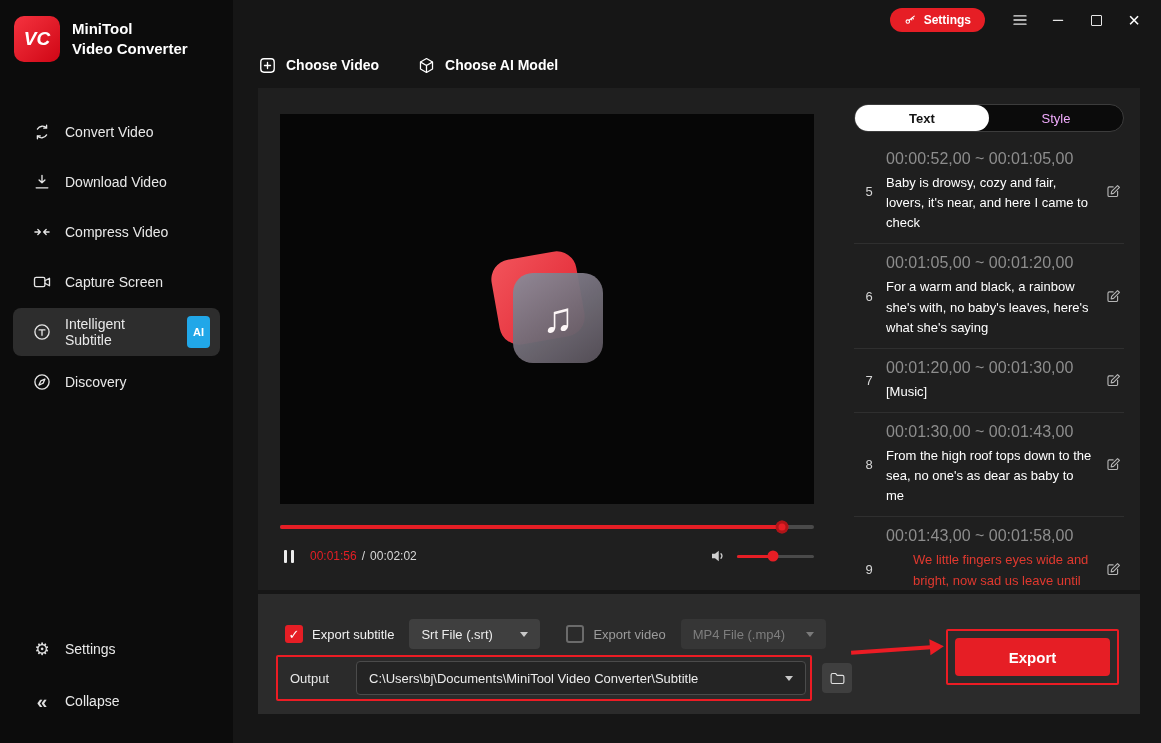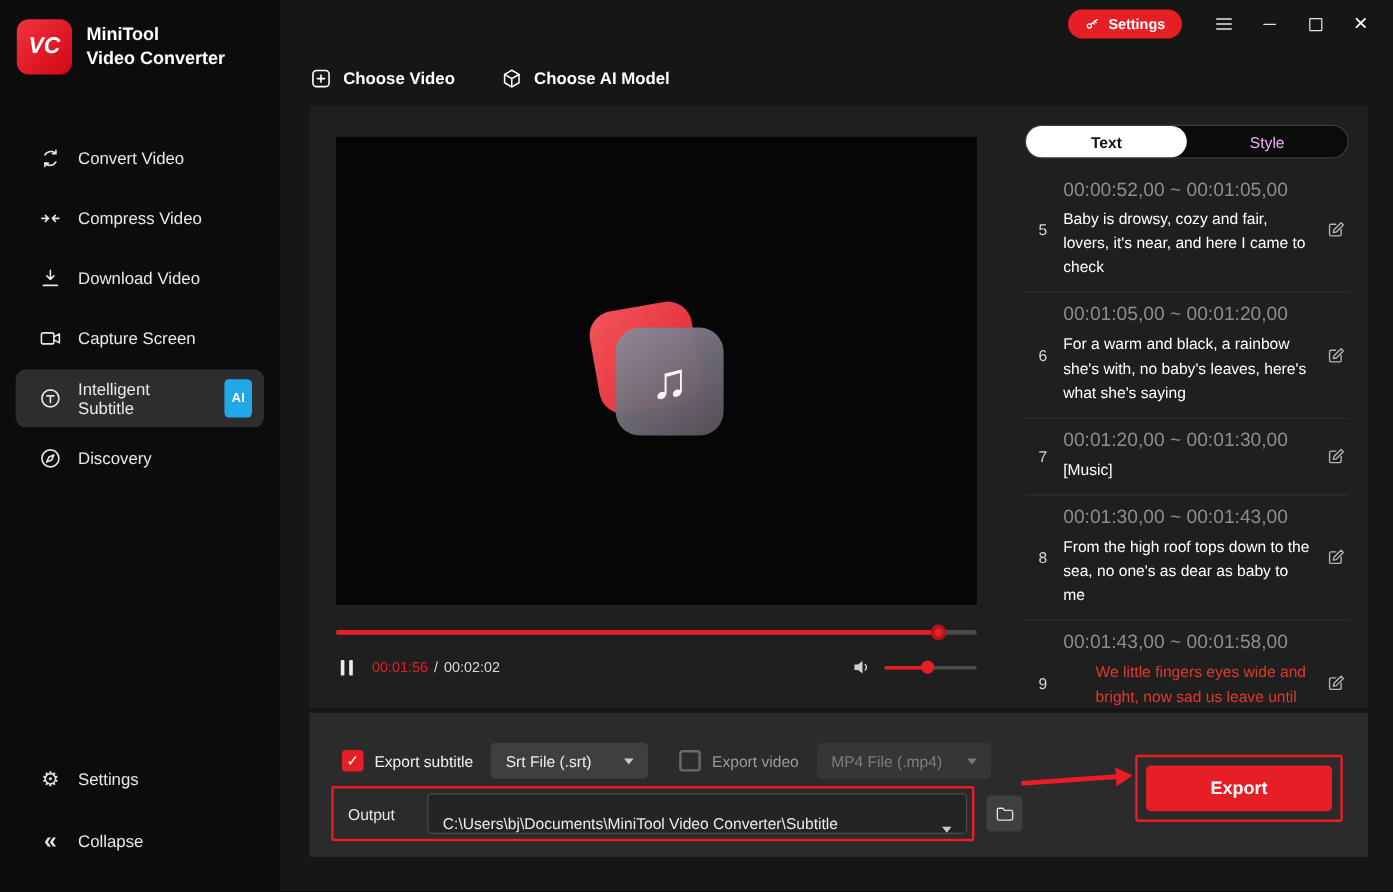--- a/index.html
+++ b/index.html
@@ -95,21 +95,21 @@
     font-size:13px; color:#ececec; cursor:pointer; }
   .chev { width:0; height:0; border-left:4.5px solid transparent; border-right:4.5px solid transparent;
     border-top:5.5px solid #c9c9c9; margin-left:auto; flex:none; }
   .dd-val { white-space:nowrap; overflow:hidden; text-overflow:ellipsis; padding-right:10px; }
   .dd.srt { width:131px; margin-left:15px; }
   .gap26 { width:26px; flex:none; }
   .dd.mp4 { width:145px; margin-left:15px; background:#363636; color:#7e7e7e; }
   .dd.mp4 .chev { border-top-color:#7a7a7a; }
   .exp-row2 { position:absolute; left:32px; top:67px; display:flex; align-items:center; }
   .out-lbl { font-size:13px; color:#e9e9e9; }
-  .dd.path { width:450px; height:34px; margin-left:27px; background:#242424; border:1px solid #4b4b4b;align-items:flex-end; }
+  .dd.path { width:450px; height:34px; margin-left:27px; background:#242424; border:1px solid #4b4b4b; }
   .folder-btn { width:30px; height:30px; margin-left:16px; background:#3f3f3f; border:none; border-radius:4px;
     display:flex; align-items:center; justify-content:center; cursor:pointer; }
   .export-btn { position:absolute; left:697px; top:44px; width:155px; height:38px; background:var(--accent,#e61e25);
     color:#fff; border:none; border-radius:4px; font-size:15px; font-weight:700; cursor:pointer; font-family:inherit; }
 
   
   .anno { position:absolute; border:2px solid var(--annotation,#ec1c24); pointer-events:none; border-radius:2px; }
   .anno-output { left:276px; top:655px; width:536px; height:46px; }
   .anno-export { left:946px; top:629px; width:173px; height:56px; }
   .anno-arrow { position:absolute; left:851px; top:648px; width:80px; height:4px;
@@ -139,33 +139,33 @@
           <svg width="20" height="20" viewBox="0 0 24 24" fill="none" stroke="#e6e6e6" stroke-width="1.6" stroke-linecap="round" stroke-linejoin="round">
               <path d="M6.5 8.5a7 7 0 0 1 11.2-1.2M17.5 3.8v3.5H14"></path>
               <path d="M17.5 15.5a7 7 0 0 1-11.2 1.2M6.5 20.2v-3.5H10"></path>
             </svg>
         </span>
         <span>Convert Video</span>
       </div>
       <div class="nav-item">
         <span class="icon20">
           <svg width="20" height="20" viewBox="0 0 24 24" fill="none" stroke="#e6e6e6" stroke-width="1.6" stroke-linecap="round" stroke-linejoin="round">
+              <path d="M12 4v9M8.5 9.5L12 13l3.5-3.5M5 19h14"></path>
+            </svg>
+        </span>
+        <span>Download Video</span>
+      </div>
+      <div class="nav-item">
+        <span class="icon20">
+          <svg width="20" height="20" viewBox="0 0 24 24" fill="none" stroke="#e6e6e6" stroke-width="1.6" stroke-linecap="round" stroke-linejoin="round">
               <path d="M3.5 12H10M10 12L7 9M10 12l-3 3"></path>
               <path d="M20.5 12H14M14 12l3-3M14 12l3 3"></path>
             </svg>
         </span>
         <span>Compress Video</span>
-      </div>
-      <div class="nav-item">
-        <span class="icon20">
-          <svg width="20" height="20" viewBox="0 0 24 24" fill="none" stroke="#e6e6e6" stroke-width="1.6" stroke-linecap="round" stroke-linejoin="round">
-              <path d="M12 4v9M8.5 9.5L12 13l3.5-3.5M5 19h14"></path>
-            </svg>
-        </span>
-        <span>Download Video</span>
       </div>
       <div class="nav-item">
         <span class="icon20">
           <svg width="20" height="20" viewBox="0 0 24 24" fill="none" stroke="#e6e6e6" stroke-width="1.6" stroke-linecap="round" stroke-linejoin="round">
               <rect x="3" y="6.5" width="12.5" height="11" rx="2"></rect>
               <path d="M15.5 10.5L21 7.5v9l-5.5-3"></path>
             </svg>
         </span>
         <span>Capture Screen</span>
       </div>

